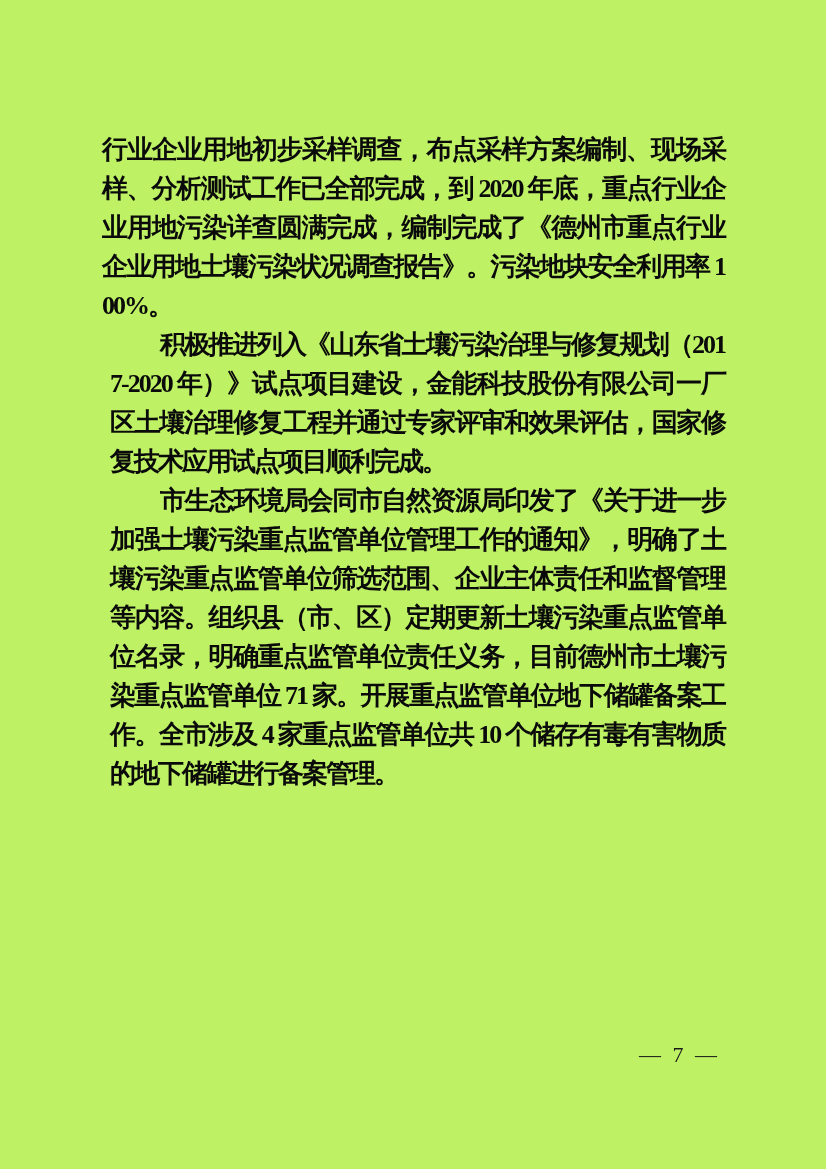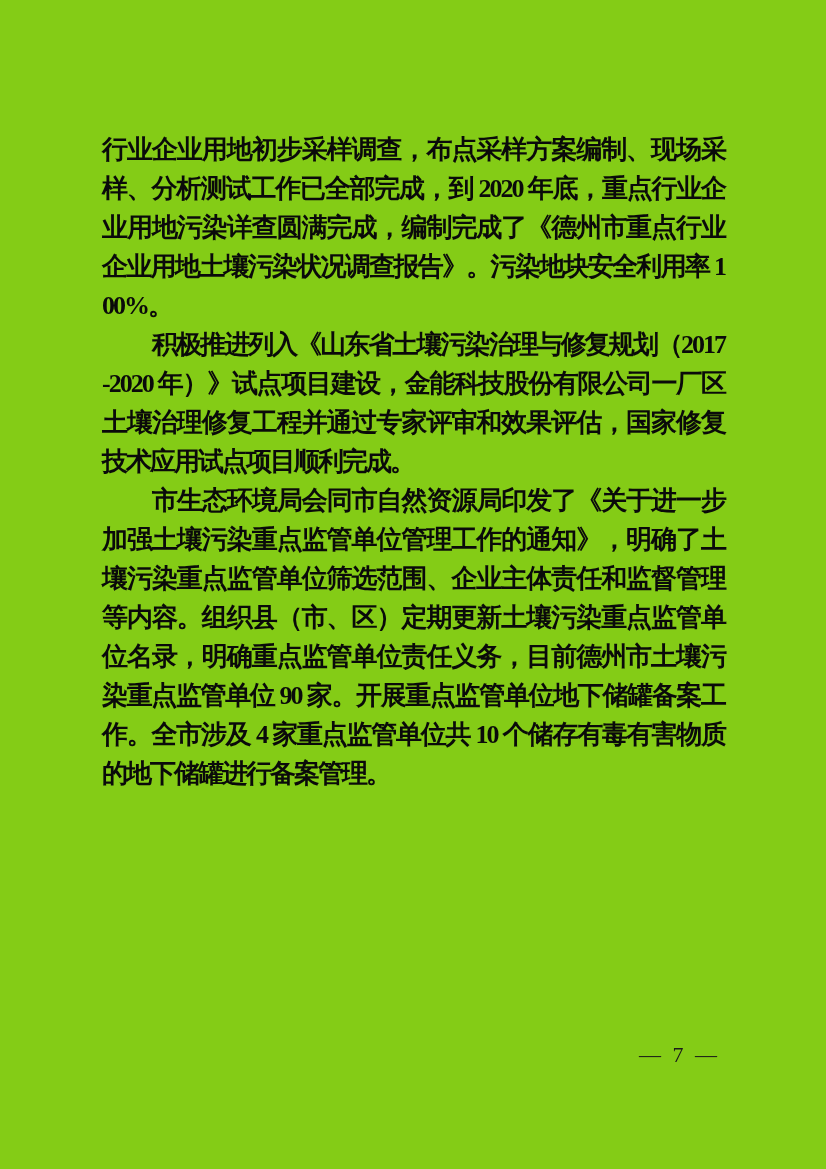--- a/index.html
+++ b/index.html
@@ -4,21 +4,21 @@
 <style>
   html, body {
     margin: 0;
     padding: 0;
     background: #ffffff;
   }
   .page {
     position: relative;
     width: 826px;
     height: 1169px;
-    background: #84cc16;
+    background: #bef264;
     overflow: hidden;
     font-family: "Liberation Serif", "DejaVu Serif", serif;
   }
   .text-block {
     position: absolute;
     left: 102px;
     top: 130px;
     width: 623px;
   }
   .para {
@@ -27,35 +27,36 @@
     font-size: 26px;
     line-height: 39px;
     font-weight: bold;
     color: #0a0a0a;
     text-align: justify;
     letter-spacing: -2px;
     word-break: break-all;
   }
   .para.indent {
     text-indent: 50px;
+    margin-left: 8px;
   }
   .page-number {
     position: absolute;
     top: 1042px;
     right: 106px;
     font-size: 22px;
     font-weight: normal;
     color: #1a1a1a;
     letter-spacing: 3px;
     white-space: nowrap;
   }
 </style>
 </head>
 <body>
 
 <div class="page">
   <div class="text-block">
     <p class="para">行业企业用地初步采样调查，布点采样方案编制、现场采样、分析测试工作已全部完成，到 2020 年底，重点行业企业用地污染详查圆满完成，编制完成了《德州市重点行业企业用地土壤污染状况调查报告》。污染地块安全利用率 100%。</p>
     <p class="para indent">积极推进列入《山东省土壤污染治理与修复规划（2017-2020 年）》试点项目建设，金能科技股份有限公司一厂区土壤治理修复工程并通过专家评审和效果评估，国家修复技术应用试点项目顺利完成。</p>
-    <p class="para indent">市生态环境局会同市自然资源局印发了《关于进一步加强土壤污染重点监管单位管理工作的通知》，明确了土壤污染重点监管单位筛选范围、企业主体责任和监督管理等内容。组织县（市、区）定期更新土壤污染重点监管单位名录，明确重点监管单位责任义务，目前德州市土壤污染重点监管单位 90 家。开展重点监管单位地下储罐备案工作。全市涉及 4 家重点监管单位共 10 个储存有毒有害物质的地下储罐进行备案管理。</p>
+    <p class="para indent">市生态环境局会同市自然资源局印发了《关于进一步加强土壤污染重点监管单位管理工作的通知》，明确了土壤污染重点监管单位筛选范围、企业主体责任和监督管理等内容。组织县（市、区）定期更新土壤污染重点监管单位名录，明确重点监管单位责任义务，目前德州市土壤污染重点监管单位 71 家。开展重点监管单位地下储罐备案工作。全市涉及 4 家重点监管单位共 10 个储存有毒有害物质的地下储罐进行备案管理。</p>
   </div>
   <div class="page-number">— 7 —</div>
 </div>
 
 </body></html>

